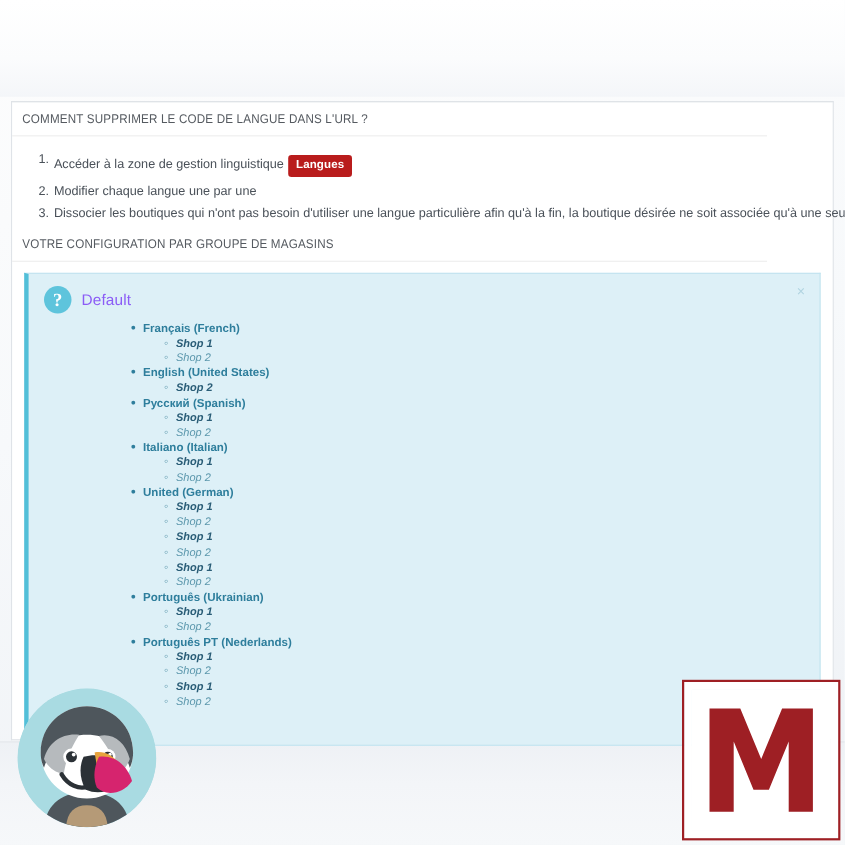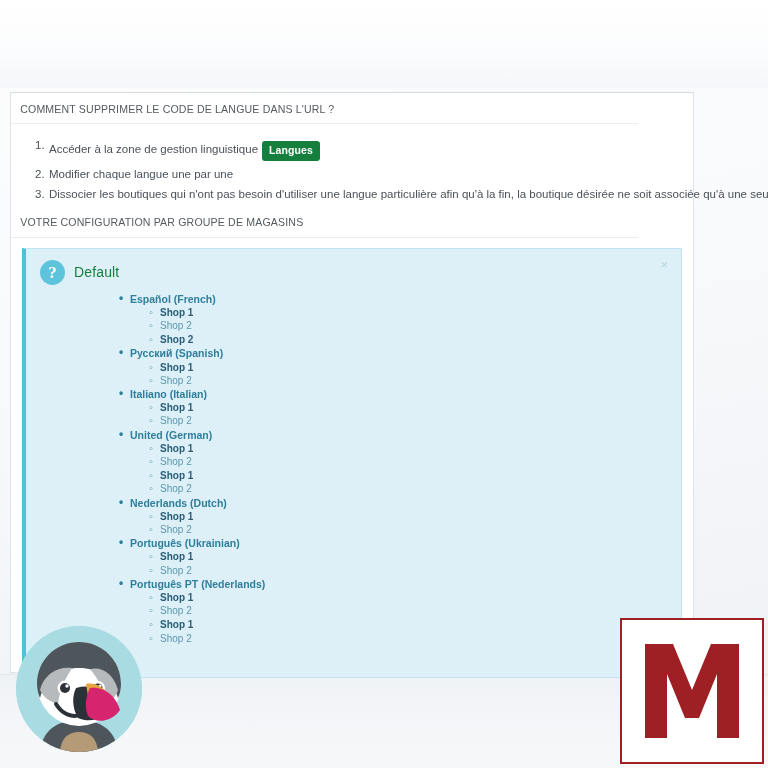--- a/index.html
+++ b/index.html
@@ -36,21 +36,21 @@
     width: 768px; height: 94px;
     background: linear-gradient(180deg, #eef1f5 0%, #f3f5f8 40%, #f6f8fa 100%);
     border-top: 1px solid #e2e5e9;
   }
 
   
   #main-card {
     position: absolute;
     left: 10px;
     top: 92px;
-    width: 684px;
+    width: 748px;
     height: 581px;
     background: #ffffff;
     border: 1px solid #dfe3e8;
     border-top: 1px solid #d8dce1;
     box-sizing: border-box;
   }
 
   .card-title {
     font-size: 11.5px;
     letter-spacing: 0.015em;
@@ -82,21 +82,21 @@
   }
   .step .step-num {
     position: absolute;
     left: 24px;
     top: 0;
   }
   .step-text { display: inline; text-align: center; }
 
   .badge-langues {
     display: inline-block;
-    background: #15803d;
+    background: #b91c1c;
     color: #ffffff;
     font-size: 10.5px;
     font-weight: 700;
     line-height: 1;
     padding: 4px 7px 5px 7px;
     border-radius: 3px;
     margin-left: 4px;
     position: relative;
     top: 1px;
     vertical-align: middle;
@@ -149,21 +149,21 @@
     display: flex;
     align-items: center;
     justify-content: center;
     line-height: 1;
     flex: 0 0 auto;
     font-family: "Liberation Serif", serif;
   }
 
   .alert-title {
     font-size: 14px;
-    color: #15803d;
+    color: #8b5cf6;
     font-weight: 400;
     letter-spacing: 0.01em;
   }
 
   .alert-close {
     position: absolute;
     right: 9px;
     top: 7px;
     font-size: 13px;
     line-height: 1;
@@ -210,20 +210,21 @@
     margin: 0;
     padding: 0 0 0 30px;
     list-style: none;
   }
   li.shop-item {
     position: relative;
     font-size: 10px;
     line-height: 13.2px;
     color: #5b97ac;
     white-space: nowrap;
+    font-style: italic;
   }
   li.shop-item::before {
     content: "\25E6";
     position: absolute;
     left: -11px;
     top: 0;
     font-size: 11px;
     color: #5b97ac;
     line-height: 13.2px;
   }
@@ -304,27 +305,28 @@
 
       <button class="alert-close">×</button>
 
       <div class="alert-head">
         <span class="qmark-icon">?</span>
         <span class="alert-title">Default</span>
       </div>
 
       <ul class="lang-list" id="lang-list">
           <li class="lang-item">
-            <span class="lang-name">Español (French)</span>
-            <ul class="shop-list">
-              <li class="shop-item assigned">Shop 1</li>
-              <li class="shop-item">Shop 2</li>
-            </ul>
-          </li>
-          <li class="lang-item">
+            <span class="lang-name">Français (French)</span>
+            <ul class="shop-list">
+              <li class="shop-item assigned">Shop 1</li>
+              <li class="shop-item">Shop 2</li>
+            </ul>
+          </li>
+          <li class="lang-item">
+            <span class="lang-name">English (United States)</span>
             <ul class="shop-list">
               <li class="shop-item assigned">Shop 2</li>
             </ul>
           </li>
           <li class="lang-item">
             <span class="lang-name">Русский (Spanish)</span>
             <ul class="shop-list">
               <li class="shop-item assigned">Shop 1</li>
               <li class="shop-item">Shop 2</li>
             </ul>
@@ -343,21 +345,20 @@
               <li class="shop-item">Shop 2</li>
             </ul>
           </li>
           <li class="lang-item">
             <ul class="shop-list">
               <li class="shop-item assigned">Shop 1</li>
               <li class="shop-item">Shop 2</li>
             </ul>
           </li>
           <li class="lang-item">
-            <span class="lang-name">Nederlands (Dutch)</span>
             <ul class="shop-list">
               <li class="shop-item assigned">Shop 1</li>
               <li class="shop-item">Shop 2</li>
             </ul>
           </li>
           <li class="lang-item">
             <span class="lang-name">Português (Ukrainian)</span>
             <ul class="shop-list">
               <li class="shop-item assigned">Shop 1</li>
               <li class="shop-item">Shop 2</li>

